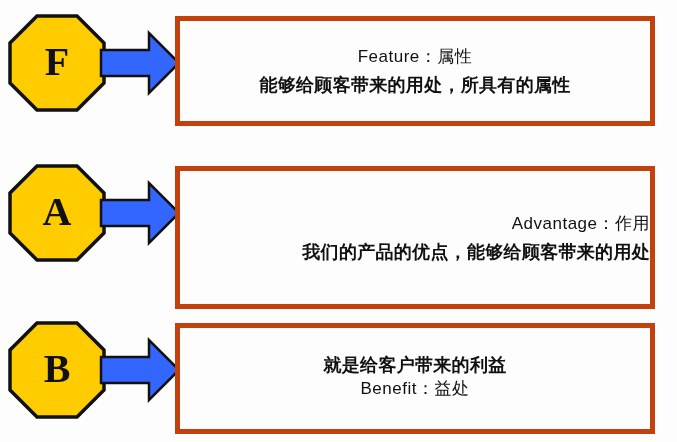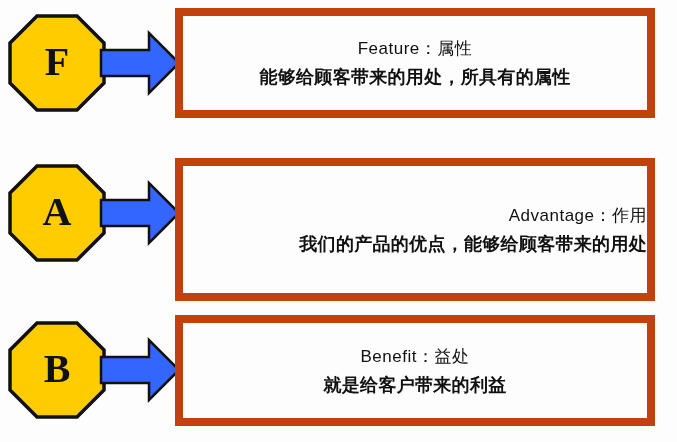--- a/index.html
+++ b/index.html
@@ -77,24 +77,24 @@
     height: 66px;
   }
   .arrow-svg {
     display: block;
   }
 
   
   .textbox {
     position: absolute;
     left: 175px;
-    top: 0;
+    top: 8px;
     width: 480px;
     height: 110px;
-    border: 8px solid #c2410c;
+    border: 5px solid #c2410c;
     background: #fdfdfd;
     box-sizing: border-box;
     display: flex;
     flex-direction: column;
     align-items: center;
     justify-content: center;
   }
   .row-1 .textbox { height: 143px; align-items: flex-end; }
   .row-2 .textbox { height: 111px; }
 
@@ -172,19 +172,19 @@
       <div class="badge-letter">B</div>
     </div>
 
     <div class="arrow-wrap">
       <svg class="arrow-svg" width="82" height="66" viewBox="0 0 82 66">
         <polygon points="2,20 50,20 50,3 80,33 50,63 50,46 2,46" fill="#3366FF" stroke="#111111" stroke-width="2.5" stroke-linejoin="miter"></polygon>
       </svg>
     </div>
 
     <div class="textbox">
+      <div class="tb-line tb-line-desc">就是给客户带来的利益</div>
       <div class="tb-line tb-line-title">Benefit：益处</div>
-      <div class="tb-line tb-line-desc">就是给客户带来的利益</div>
     </div>
 
   </div>
 
 </div>
 
 </body></html>

